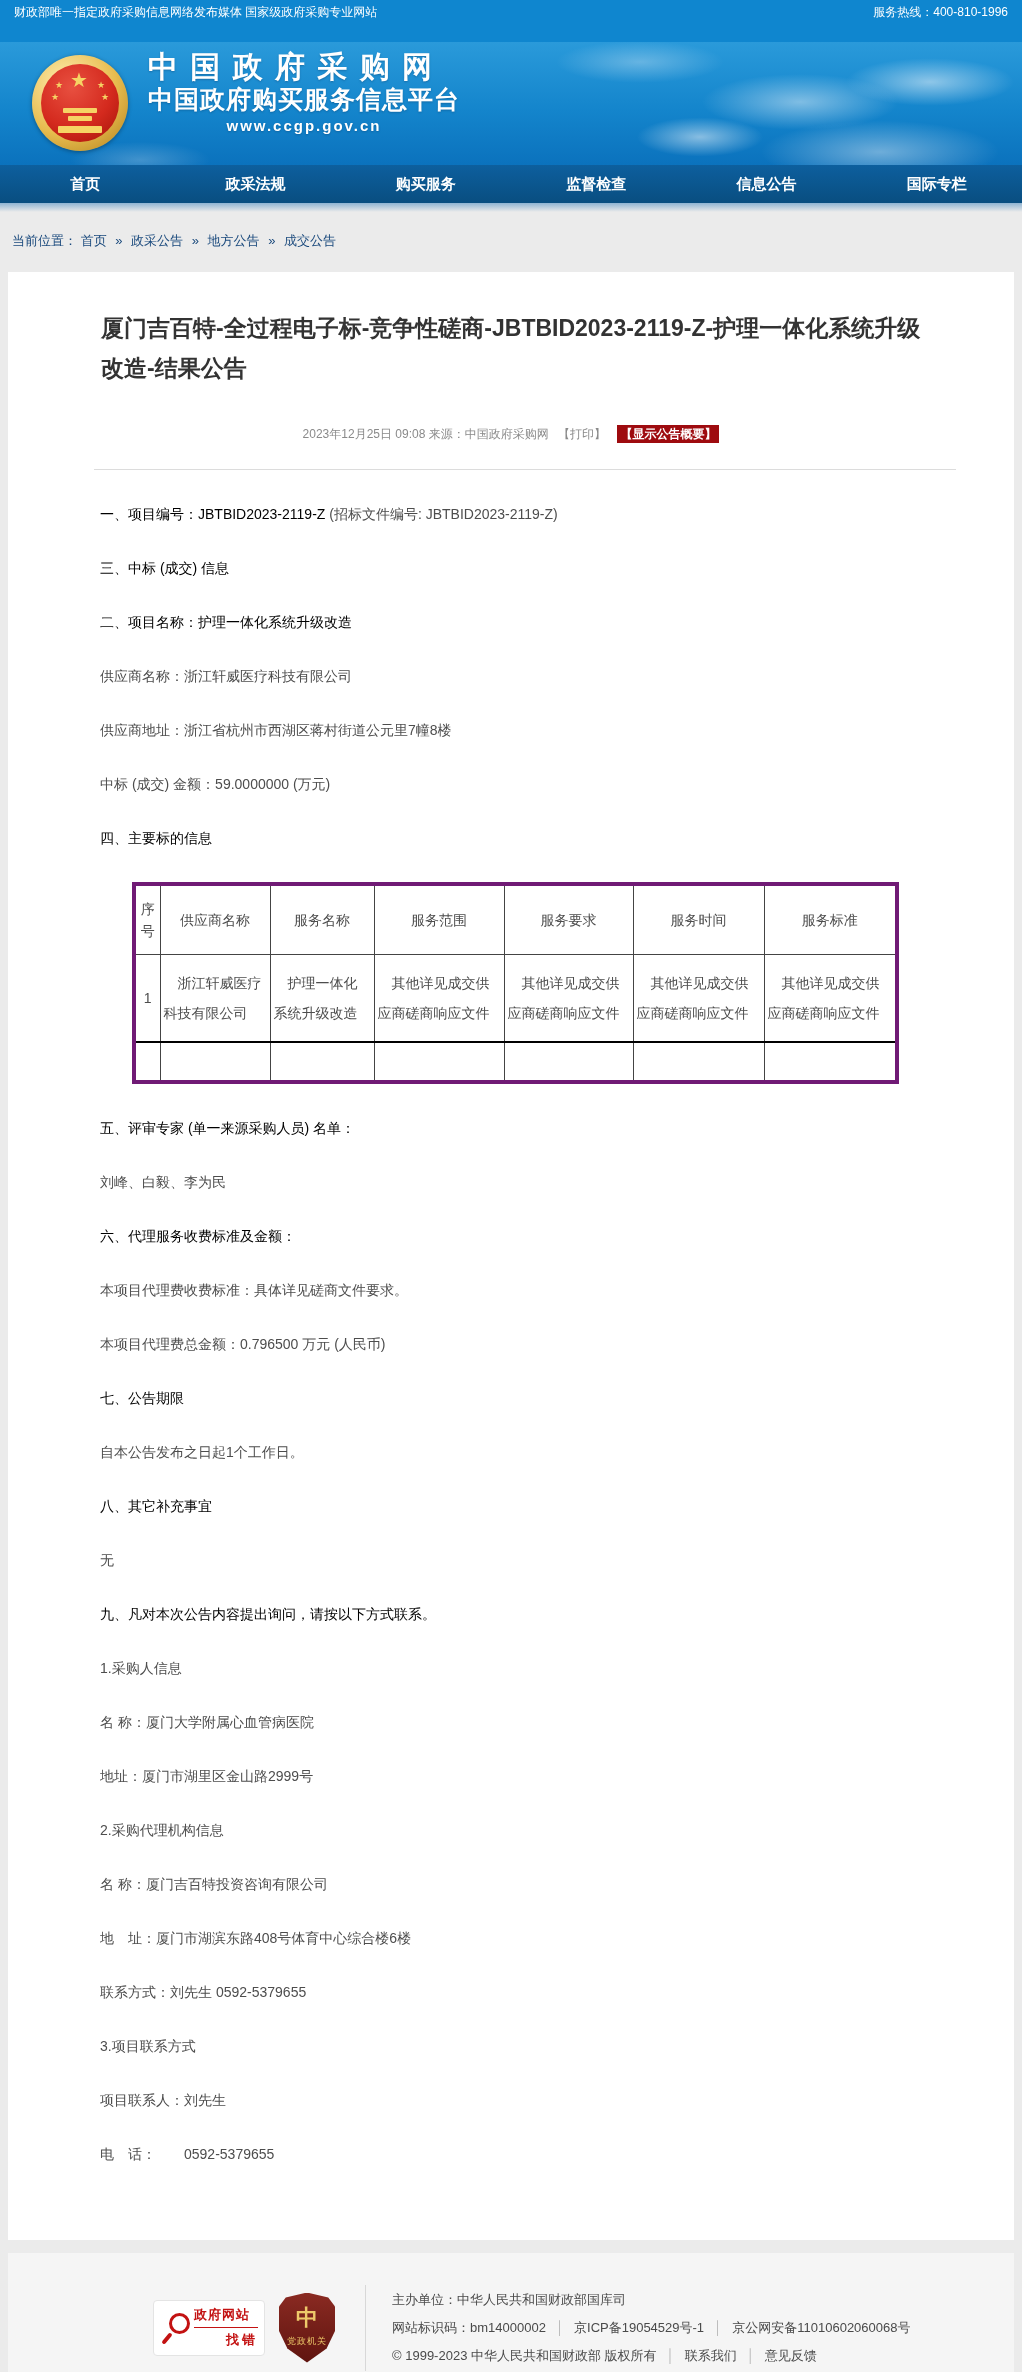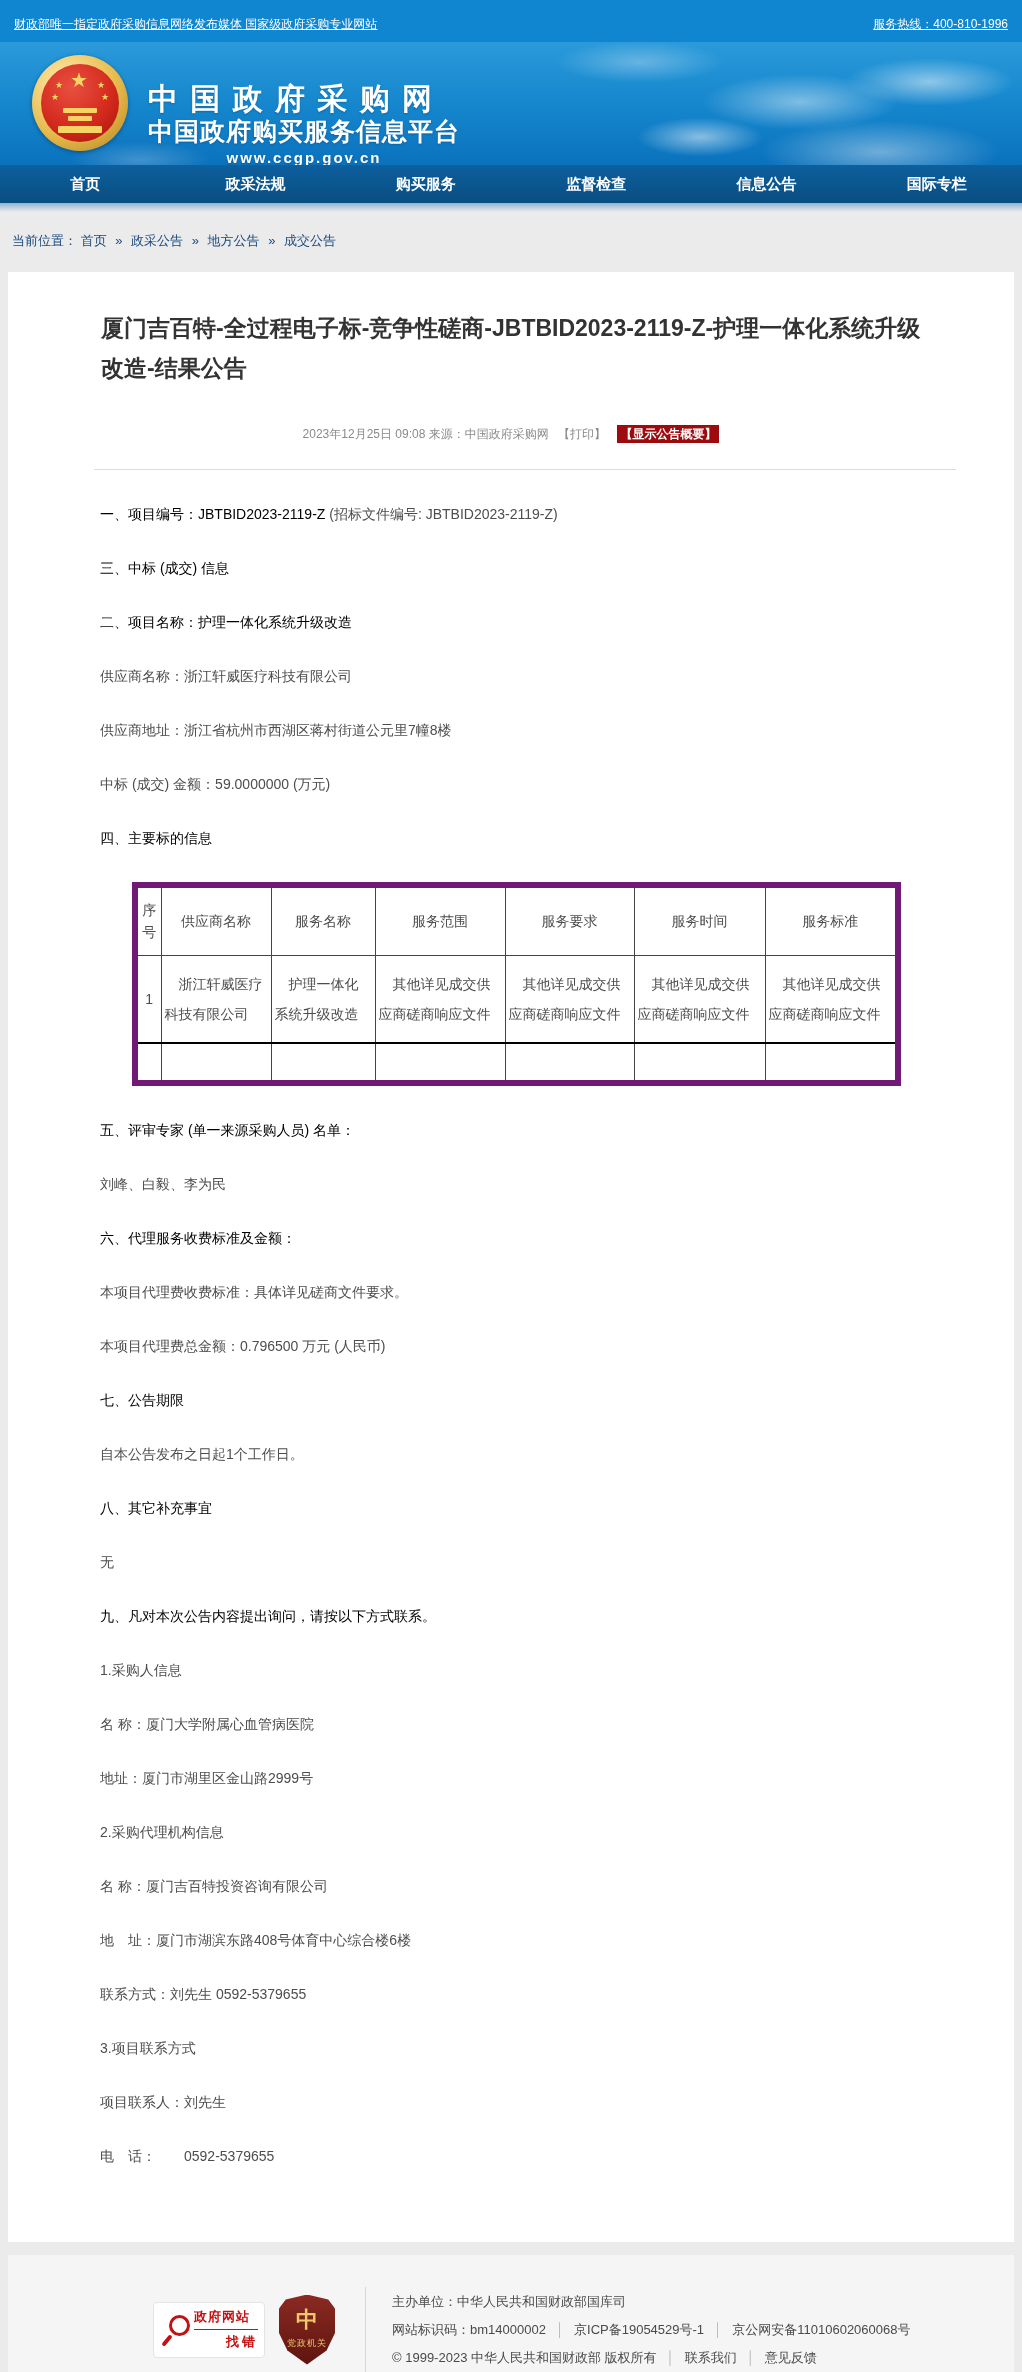--- a/index.html
+++ b/index.html
@@ -1,21 +1,21 @@
 <!DOCTYPE html>
 <html><head>
 <meta charset="utf-8">
 <style>
   * { margin:0; padding:0; box-sizing:border-box; }
   html,body { font-family:"Liberation Sans","DejaVu Sans",sans-serif; }
   .page { width:1022px; height:2372px; overflow:hidden; background:#ebebeb; margin:0 auto; position:relative; }
 
   
   .topbar { height:42px; background:#0f86cf; color:#fff; font-size:12px; line-height:25px;
-            display:flex; justify-content:space-between; padding:12px 14px;text-decoration:underline; }
+            display:flex; justify-content:space-between; padding:0 14px; }
 
   
   .header { height:123px; background:linear-gradient(180deg,#2a9ada 0%,#1485cc 55%,#0b72bd 100%); position:relative; overflow:hidden; }
   .clouds { position:absolute; inset:0;
     background:
       radial-gradient(90px 28px at 700px 95px, rgba(255,255,255,.50), rgba(255,255,255,0) 70%),
       radial-gradient(140px 40px at 800px 60px, rgba(255,255,255,.45), rgba(255,255,255,0) 70%),
       radial-gradient(120px 34px at 930px 40px, rgba(255,255,255,.5), rgba(255,255,255,0) 70%),
       radial-gradient(170px 45px at 880px 110px, rgba(255,255,255,.40), rgba(255,255,255,0) 70%),
       radial-gradient(120px 30px at 640px 20px, rgba(255,255,255,.30), rgba(255,255,255,0) 70%),
@@ -29,21 +29,21 @@
   .star { position:absolute; color:#f6d464; }
   .star-big { font-size:20px; left:29px; top:4px; }
   .s1 { font-size:9px; left:14px; top:16px; }
   .s2 { font-size:9px; left:56px; top:16px; }
   .s3 { font-size:9px; left:10px; top:28px; }
   .s4 { font-size:9px; left:60px; top:28px; }
   .gate { position:absolute; background:#f6d464; left:50%; transform:translateX(-50%); border-radius:1px; }
   .g1 { width:34px; height:5px; top:44px; }
   .g2 { width:24px; height:5px; top:52px; }
   .g3 { width:44px; height:7px; top:62px; }
-  .brand { position:absolute; left:148px; top:40px; color:#fff; text-shadow:0 1px 2px rgba(10,70,120,.45); }
+  .brand { position:absolute; left:148px; top:8px; color:#fff; text-shadow:0 1px 2px rgba(10,70,120,.45); }
   .brand-main { font-size:30px; font-weight:bold; letter-spacing:2px; line-height:34px; }
   .brand-sub  { font-size:25px; font-weight:bold; letter-spacing:1px; line-height:31px; }
   .brand-url  { font-size:15px; font-weight:bold; letter-spacing:2px; line-height:21px; text-align:center; }
 
   
   .nav { height:38px; background:linear-gradient(180deg,#0d5f9e 0%,#094e80 100%); display:flex; }
   .nav-item { flex:1; text-align:center; line-height:38px; color:#fff; font-size:15px; font-weight:bold; text-decoration:none; cursor:pointer; }
   .nav-fade { height:9px; background:linear-gradient(180deg,#8fb4d2,#ebebeb); }
 
   
@@ -57,21 +57,21 @@
   .meta { text-align:center; font-size:12px; color:#8a8a8a; margin-top:38px; }
   .meta .print { color:#8a8a8a; text-decoration:none; cursor:pointer; margin-left:6px; }
   .meta .summary-btn { background:#9e0b0f; color:#fff; font-weight:bold; text-decoration:none; padding:2px 3px; margin-left:8px; cursor:pointer; }
   .divider { border:none; border-top:1px solid #dcdcdc; margin:26px 58px 0 86px; }
   .article-body { padding:0 60px 0 92px; font-size:14px; color:#4d4d4d; }
   .article-body p { margin:34px 0; line-height:20px; }
   .article-body p.b, .article-body .bold { font-weight:normal; color:#000000; }
 
   
   table.award { border-collapse:collapse; table-layout:fixed; width:763px; margin:34px 0 30px 32px;
-                border:6px solid #701a75; font-size:14px; color:#4d4d4d; }
+                border:4px solid #701a75; font-size:14px; color:#4d4d4d; }
   table.award th, table.award td { border:1px solid #444; vertical-align:middle; }
   table.award th { height:70px; font-weight:normal; text-align:center; line-height:22px; padding:2px; }
   table.award td { height:88px; line-height:30px; padding:1px 3px; text-indent:1em; }
   table.award td.num { text-align:center; text-indent:0; }
   table.award tr.empty-row td { height:40px; border-top:2px solid #000; }
 
   
   .footer { margin:13px 8px 0; background:#f5f5f5; padding:30px 0 36px; }
   .footer-inner { display:flex; align-items:center; padding-left:145px; }
   .badge-find-error { width:112px; height:56px; background:#fff; border:1px solid #e4e4e4; border-radius:4px;

